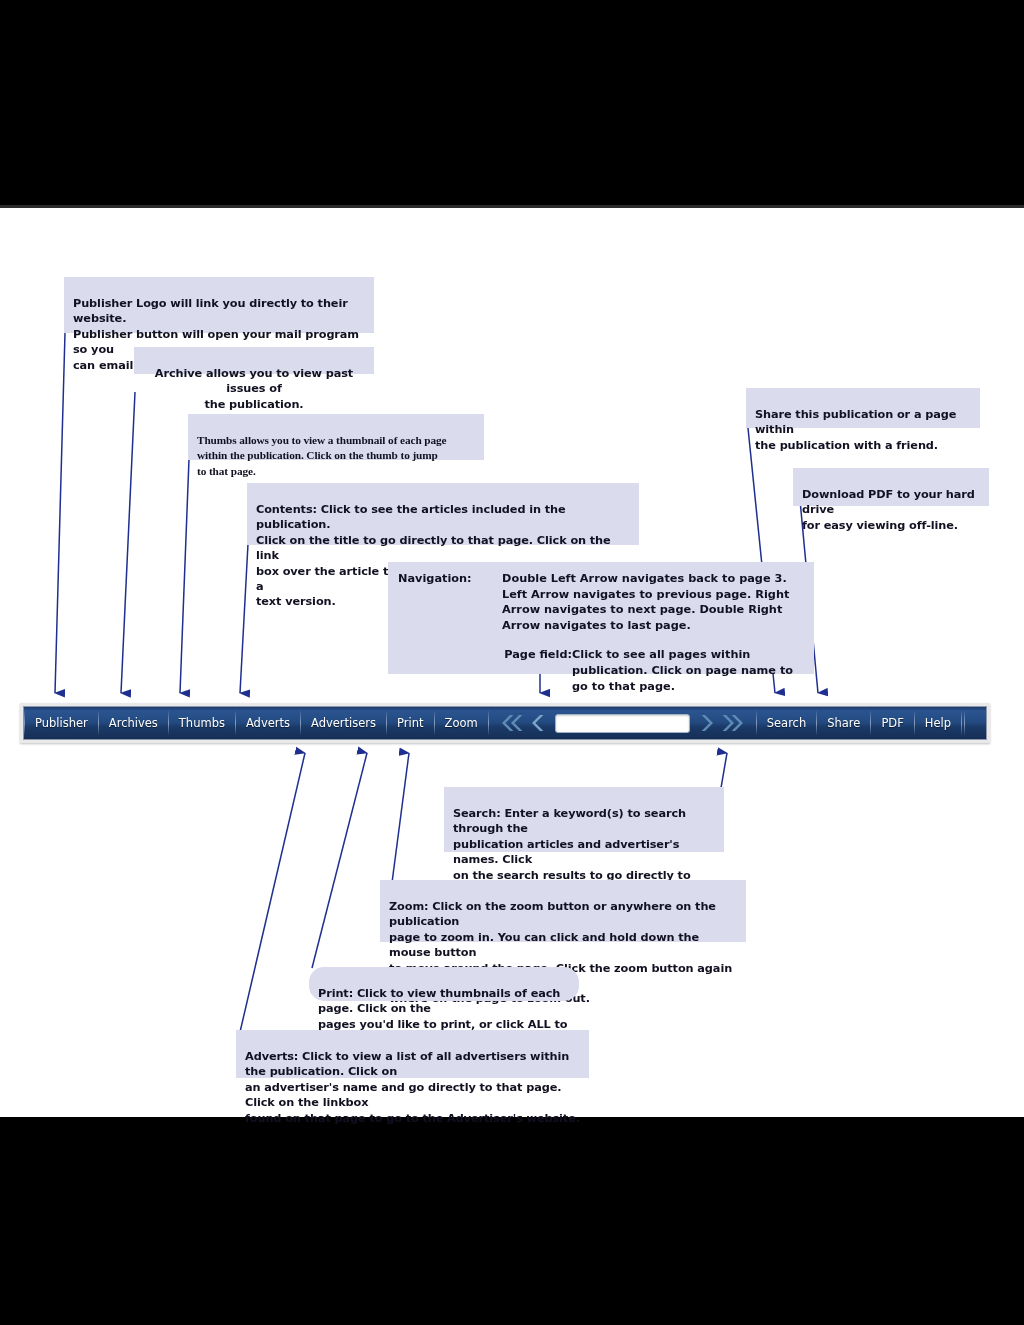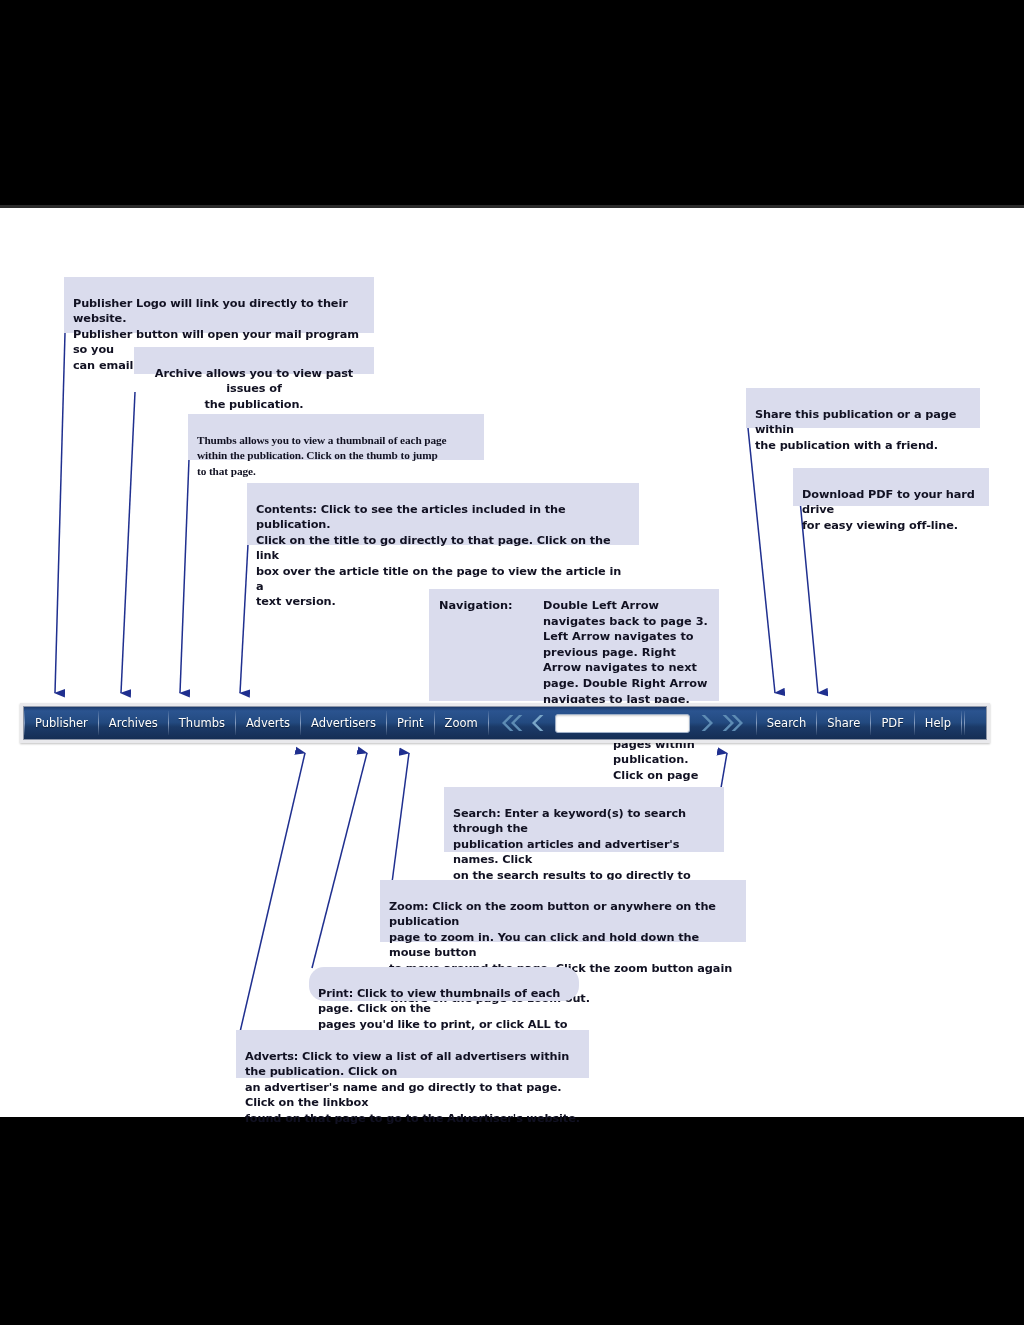--- a/index.html
+++ b/index.html
@@ -194,21 +194,21 @@
 
 <div class="callout" style="left:188px; top:414px; width:296px; height:46px;font-family:Liberation Serif, serif;">Thumbs allows you to view a thumbnail of each page
 within the publication.  Click on the thumb to jump
 to that page.</div>
 
 <div class="callout" style="left:247px; top:483px; width:392px; height:62px;">Contents:  Click to see the articles included in the publication.
 Click on the title to go directly to that page.  Click on the link
 box over the article title on the page to view the article in a
 text version.</div>
 
-<div class="nav-callout" style="left:388px; top:589px; width:290px; height:112px;margin-left:41px;">
+<div class="nav-callout" style="left:388px; top:562px; width:426px; height:112px;">
   <div class="nav-row">
     <div class="nav-label">Navigation:</div>
     <div class="nav-body">
       <span class="line">Double Left Arrow navigates back to page 3.</span>
       <span class="line">Left Arrow navigates to previous page.</span>
       <span class="line">Right Arrow navigates to next page.</span>
       <span class="line">Double Right Arrow navigates to last page.</span>
     </div>
   </div>
   <div class="nav-gap"></div>

